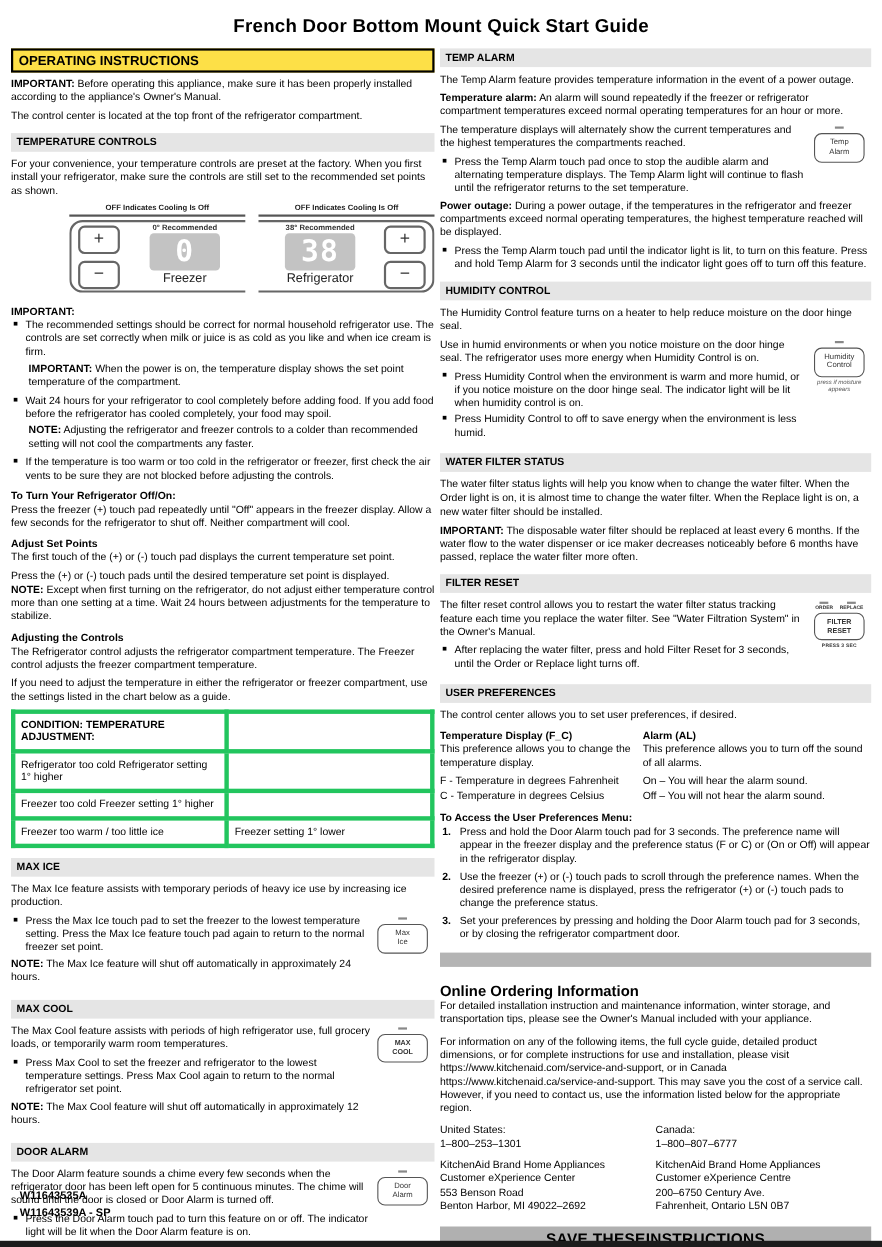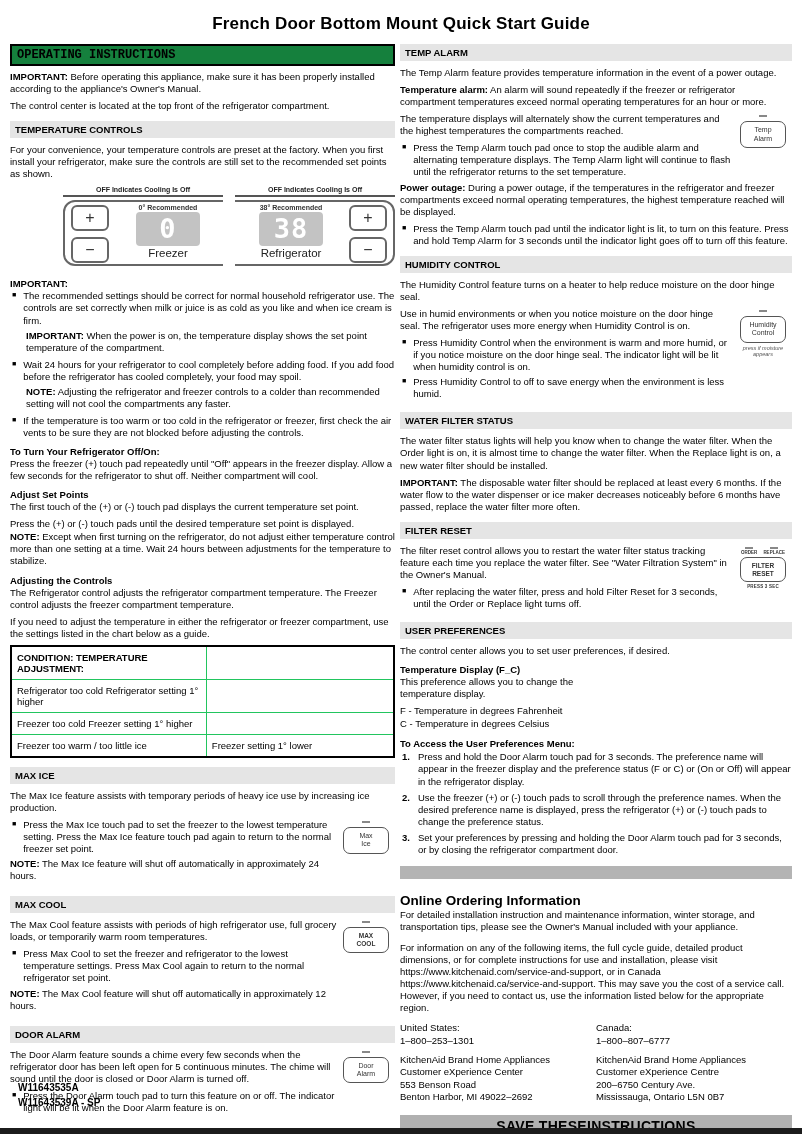--- a/index.html
+++ b/index.html
@@ -3,21 +3,21 @@
 <meta charset="utf-8">
 <style>
   * { margin:0; padding:0; box-sizing:border-box; }
   html,body { width:802px; height:1134px; background:#fff; font-family:"Liberation Sans", sans-serif; color:#000; }
   body { position:relative; overflow:hidden; }
   .page { padding:10px 10px 0 10px; }
   .doc-title { text-align:center; font-size:17px; font-weight:bold; margin:4px 0 10px 0; letter-spacing:.2px; }
   .cols { display:flex; gap:5px; }
   .col-left { width:385px; flex:none; }
   .col-right { width:392px; flex:none; }
-  .hdr-main { background:#15803d; border:2px solid #000; font-weight:bold; font-size:12px; padding:2px 5px; margin-bottom:5px;font-family:Liberation Mono, monospace; }
+  .hdr-main { background:#fde047; border:2px solid #000; font-weight:bold; font-size:12px; padding:2px 5px; margin-bottom:5px; }
   .hdr { background:#e5e5e5; font-weight:bold; font-size:9.5px; padding:3px 5px; margin:9px 0 6px 0; }
   .hdr.first { margin-top:0; }
   p, .para { font-size:9.5px; line-height:1.27; margin-bottom:5px; }
   .b { font-weight:bold; }
   .subhead { font-size:9.5px; font-weight:bold; margin:7px 0 1px 0; }
   .bullet { display:flex; font-size:9.5px; line-height:1.27; margin-bottom:3px; }
   .bullet::before { content:"■"; font-size:7px; margin:1px 7px 0 2px; flex:none; }
   .sub-indent { margin-left:16px; }
   
   .diagram { display:flex; gap:12px; margin:6px 0 10px 53px; }
@@ -31,21 +31,21 @@
   .panel.freezer .pm-plus { left:8px; top:5px; } .panel.freezer .pm-minus { left:8px; bottom:5px; }
   .panel.fridge  .pm-plus { right:8px; top:5px; } .panel.fridge  .pm-minus { right:8px; bottom:5px; }
   .panel-mid { position:absolute; top:4px; left:0; right:0; z-index:1; }
   .panel.freezer .panel-mid { padding-left:50px; }
   .panel.fridge  .panel-mid { padding-right:48px; }
   .recommended { font-size:7px; color:#333; text-align:center; font-weight:bold; }
   .seg-display { width:64px; height:34px; background:#c3c3c3; border-radius:4px; margin:1px auto 1px auto; color:#fff; font-family:"DejaVu Sans Mono", monospace; font-weight:bold; font-size:27px; text-align:center; line-height:34px; letter-spacing:1px; }
   .panel-name { text-align:center; font-size:11.5px; color:#222; }
   
   table.cond { width:100%; border-collapse:collapse; border:2px solid #000; margin:3px 0 2px 0; }
-  table.cond td { border:1px solid #22c55e; font-size:9.5px; padding:5px 5px; height:14px; }
+  table.cond td { border:4px solid #22c55e; font-size:9.5px; padding:5px 5px; height:14px; }
   table.cond td.c1 { width:51%; }
   table.cond tr.head td { font-weight:bold; }
   
   .feature-flex { display:flex; }
   .feature-text { flex:1; min-width:0; }
   .btn-col { width:58px; flex:none; display:flex; flex-direction:column; align-items:center; padding-top:2px; }
   .ind-dash { width:8px; height:2px; background:#888; margin-bottom:4px; }
   .pad-btn { width:46px; border:1.5px solid #555; border-radius:7px; background:#fff; text-align:center; font-size:7px; color:#333; line-height:1.2; padding:4px 2px; }
   .pad-btn.small-caps { font-size:6.5px; font-weight:bold; }
   .btn-sub { font-size:5.5px; font-style:italic; color:#555; text-align:center; line-height:1.2; margin-top:2px; }
@@ -296,20 +296,26 @@
 
       <div class="hdr">USER PREFERENCES</div>
       <p>The control center allows you to set user preferences, if desired.</p>
       <div class="up-cols">
         <div class="up-col-l">
           <div class="subhead tight" style="margin-top:2px">Temperature Display (F_C)</div>
           <p>This preference allows you to change the temperature display.</p>
           <p class="tight">F - Temperature in degrees Fahrenheit</p>
           <p class="tight">C - Temperature in degrees Celsius</p>
         </div>
+        <div class="up-col-r">
+          <div class="subhead tight" style="margin-top:2px">Alarm (AL)</div>
+          <p>This preference allows you to turn off the sound of all alarms.</p>
+          <p class="tight">On – You will hear the alarm sound.</p>
+          <p class="tight">Off – You will not hear the alarm sound.</p>
+        </div>
       </div>
       <div class="subhead">To Access the User Preferences Menu:</div>
       <ol class="menu">
         <li>
             <span>Press and hold the Door Alarm touch pad for 3 seconds. The preference name will appear in the freezer display and the preference status (F or C) or (On or Off) will appear in the refrigerator display.</span>
           </li>
         <li>
             <span>Use the freezer (+) or (-) touch pads to scroll through the preference names. When the desired preference name is displayed, press the refrigerator (+) or (-) touch pads to change the preference status.</span>
           </li>
         <li>
@@ -335,21 +341,21 @@
           <div>Benton Harbor, MI 49022–2692</div>
         </div>
         <div class="contact">
           <div class="grp">
             <div>Canada:</div>
             <div>1–800–807–6777</div>
           </div>
           <div>KitchenAid Brand Home Appliances</div>
           <div>Customer eXperience Centre</div>
           <div>200–6750 Century Ave.</div>
-          <div>Mississauga, Ontario L5N 0B7</div>
+          <div>Fahrenheit, Ontario L5N 0B7</div>
         </div>
       </div>
 
       <div class="save-bar">SAVE THESEINSTRUCTIONS</div>
     </div>
   </div>
 </div>
 
 <div class="footer-parts">
   <div>W11643535A</div>

